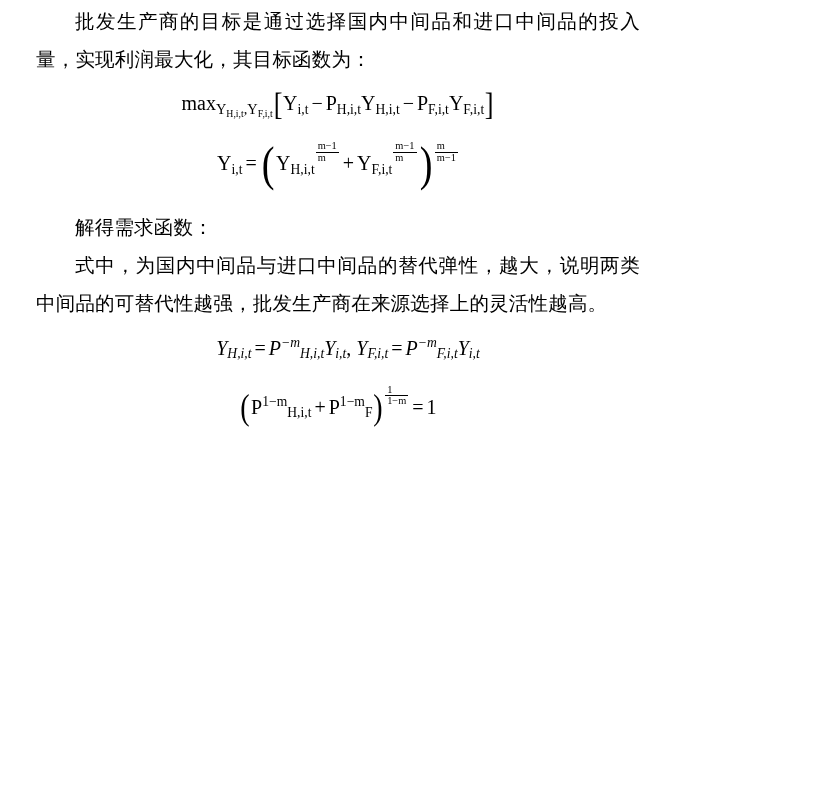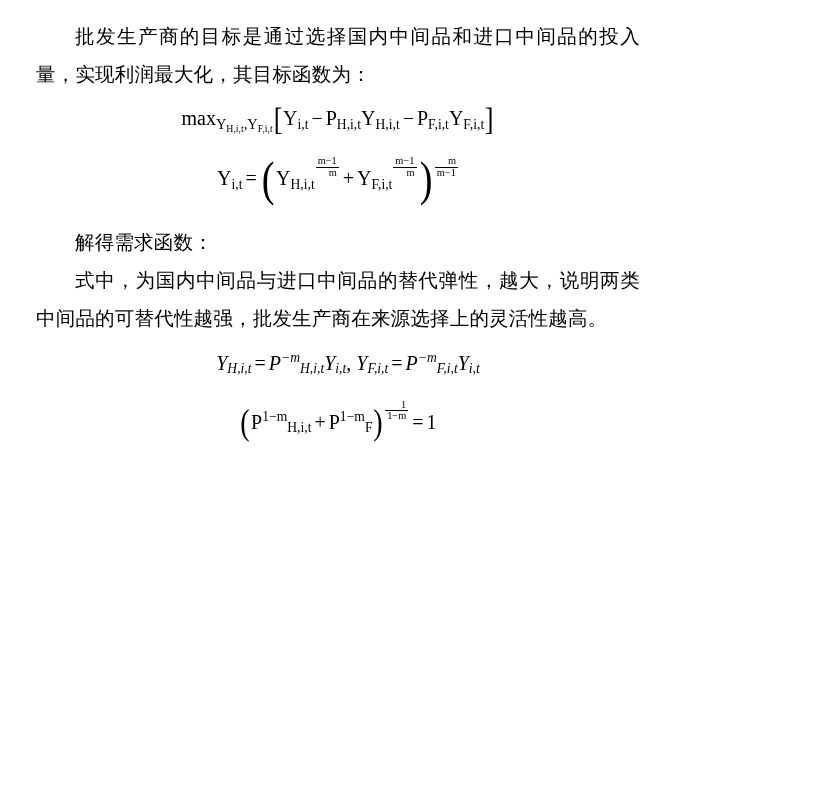--- a/index.html
+++ b/index.html
@@ -11,21 +11,21 @@
     width: 840px;
     height: 792px;
     font-family: "Liberation Serif", "DejaVu Serif", serif;
     color: #000000;
     overflow: hidden;
   }
   .page {
     width: 676px;
     height: 792px;
     box-sizing: border-box;
-    padding: 18px 36px 0 36px;
+    padding: 3px 36px 0 36px;
     position: relative;
   }
   p.para {
     margin: 0 0 0 0;
     font-size: 19.5px;
     line-height: 38px;
     text-align: justify;
     text-justify: inter-ideograph;
     text-indent: 2em;
     letter-spacing: 0.2px;
@@ -98,21 +98,21 @@
     font-size: 1.55em;
     vertical-align: middle;
     transform: scaleX(0.85);
     line-height: 0.9;
     position: relative;
     top: 0px;
   }
   .exp-frac {
     display: inline-block;
     vertical-align: middle;
-    text-align: right;
+    text-align: left;
     font-size: 0.52em;
     line-height: 1.05;
     position: relative;
     top: -1.25em;
     margin: 16px 1px;
   }
   .exp-frac .num {
     display: block;
     padding: 0 2px;
     border-bottom: 1px solid #000;

